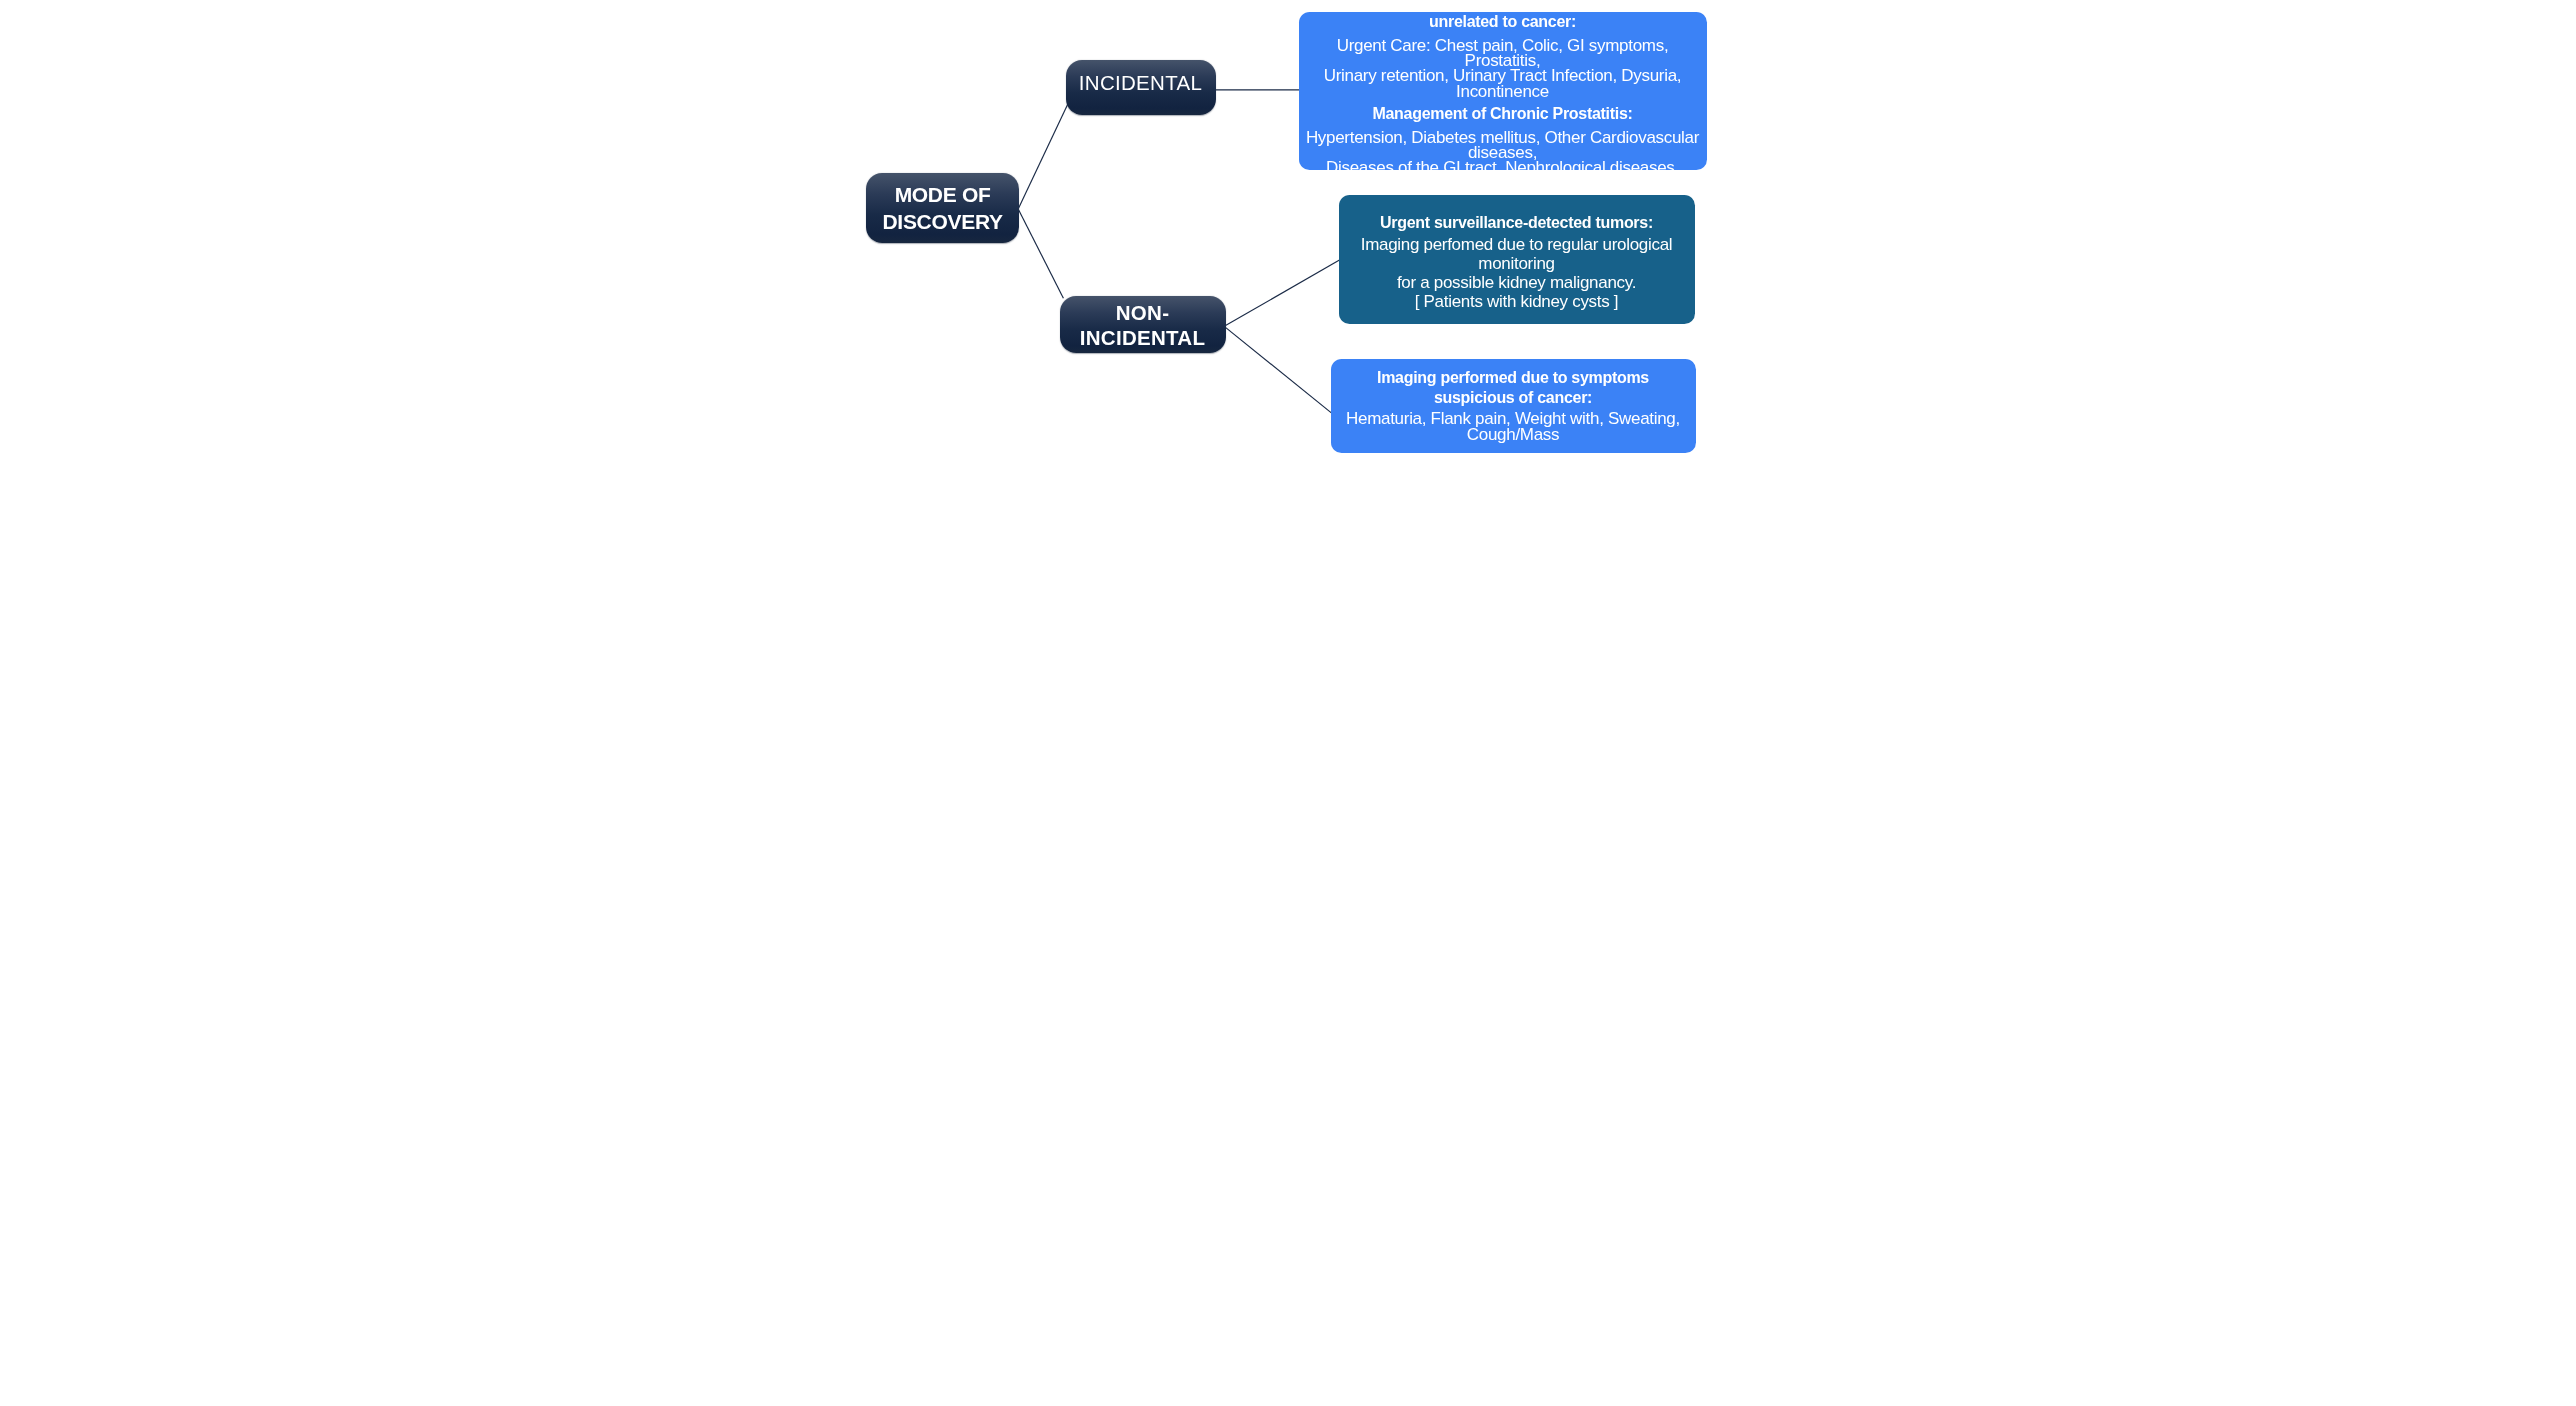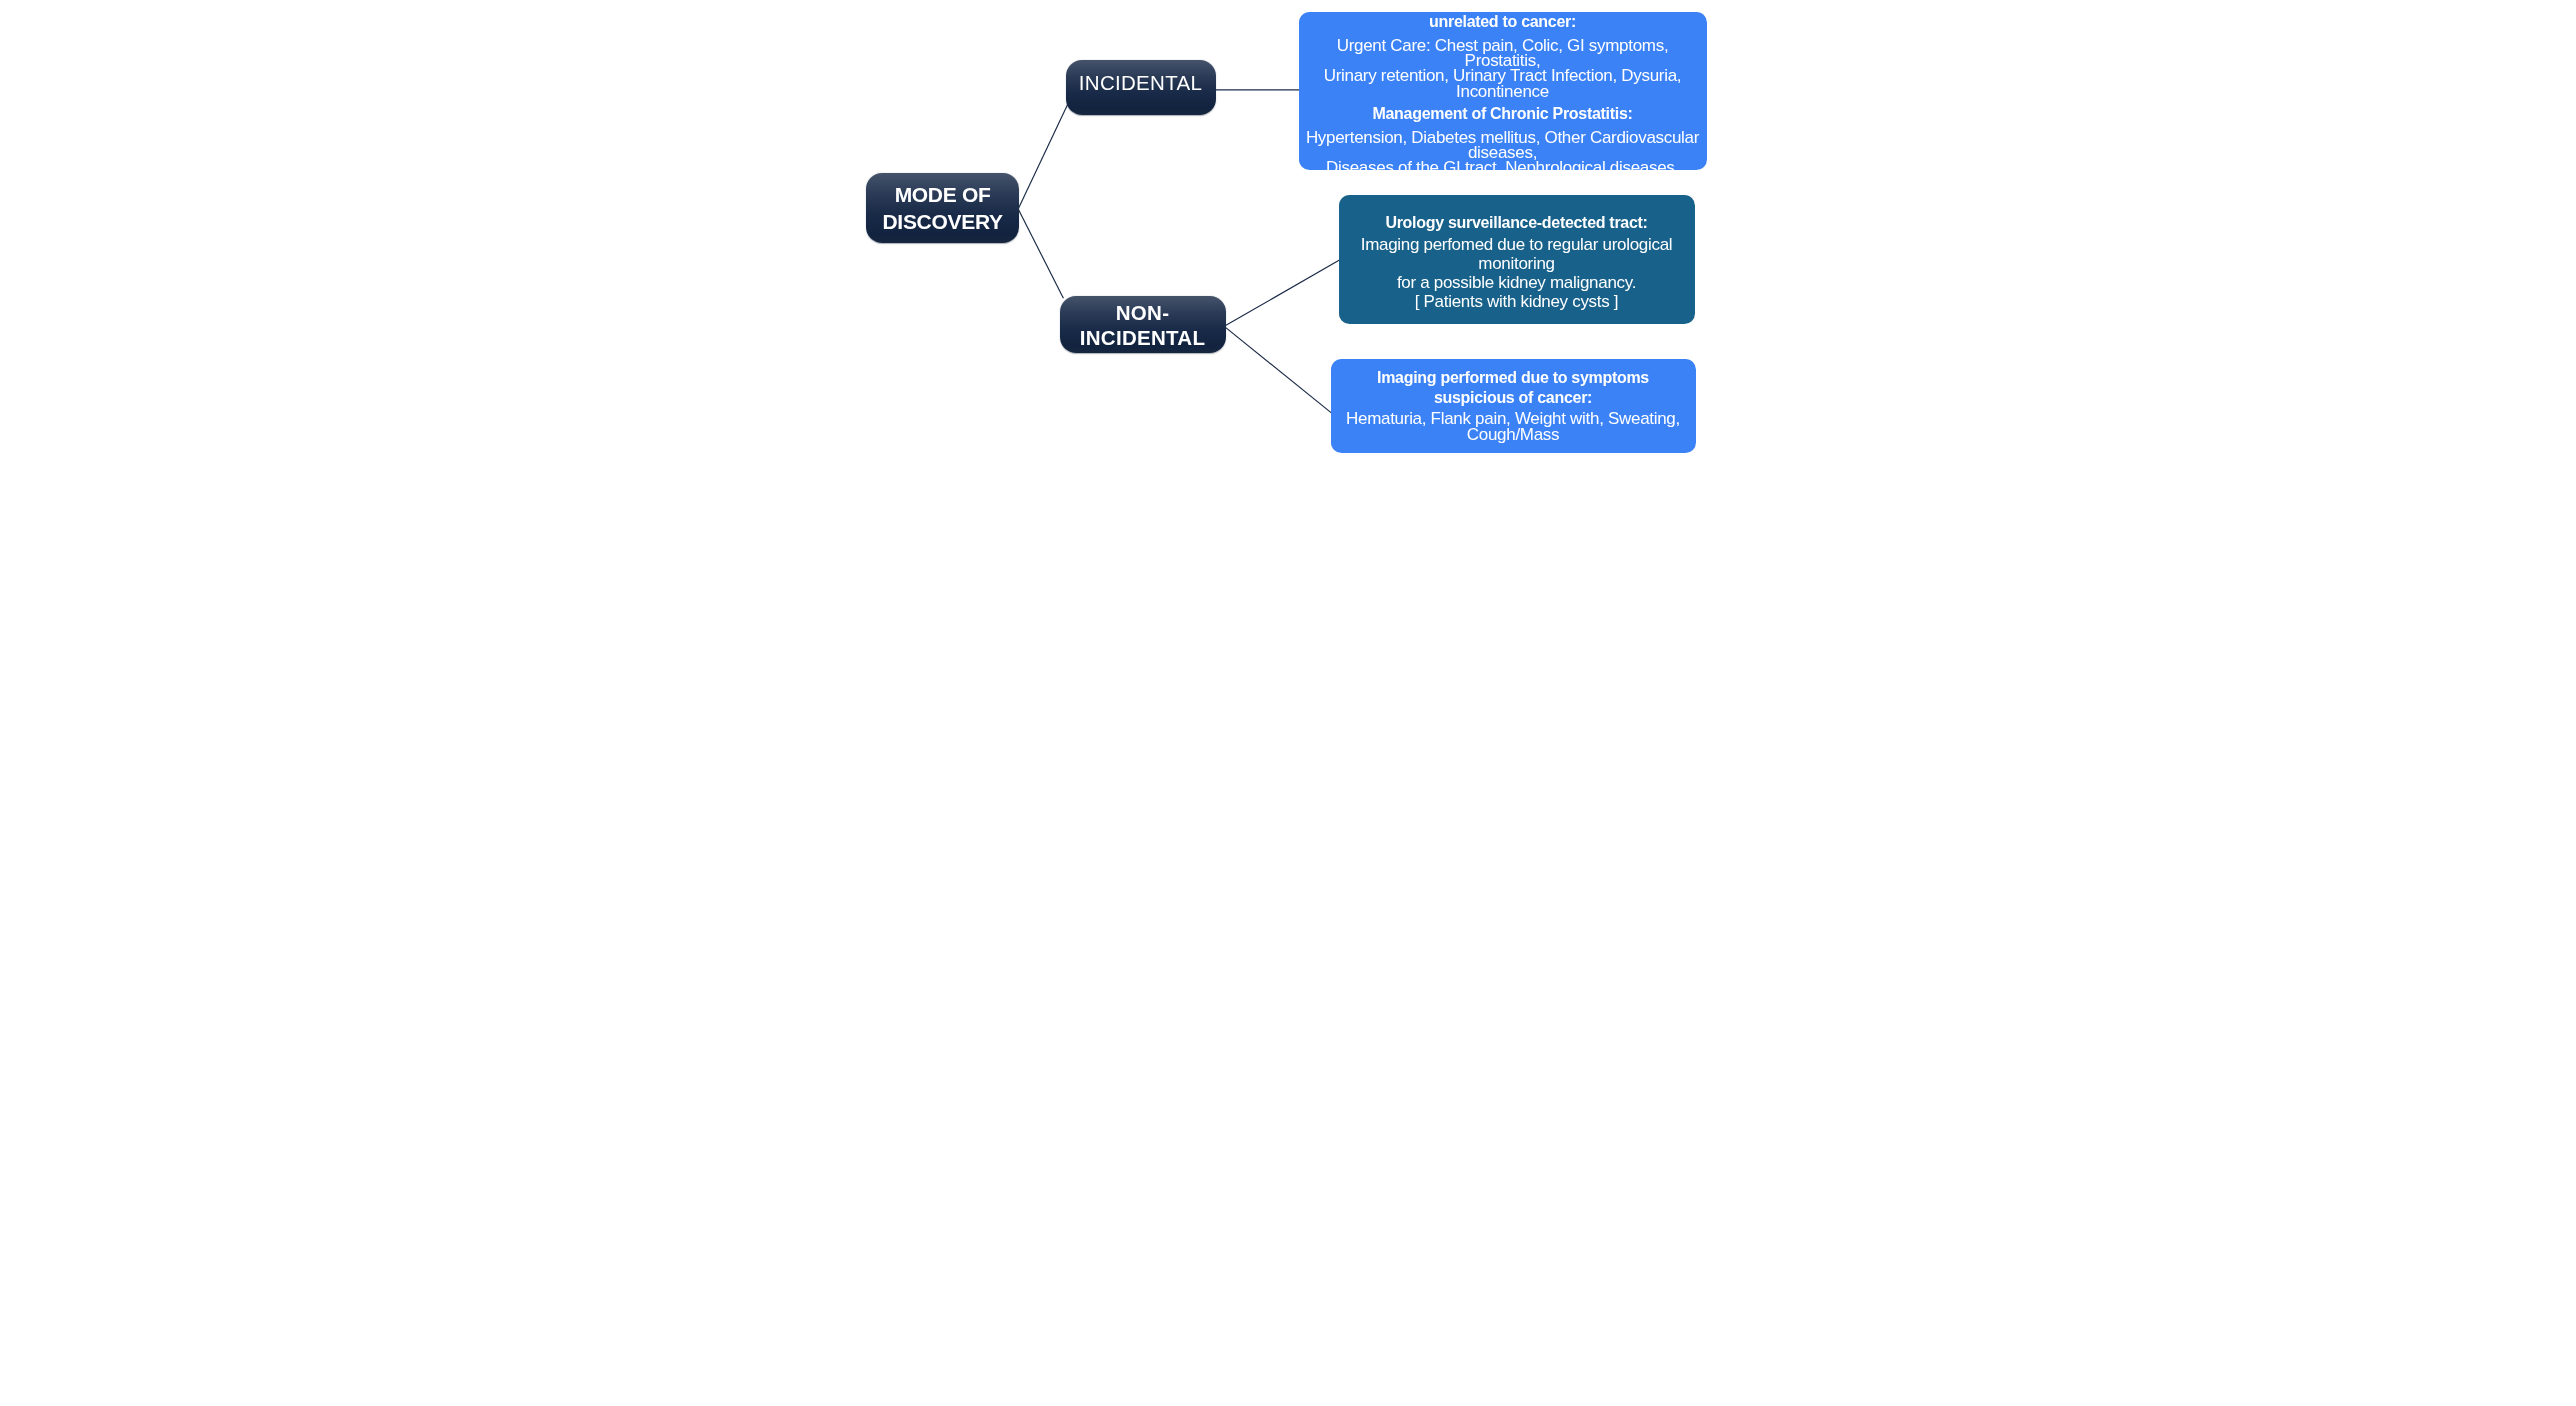--- a/index.html
+++ b/index.html
@@ -61,21 +61,21 @@
     <div class="title">Imaging performed due to reasons
 unrelated to cancer:</div>
     <div class="body">Urgent Care: Chest pain, Colic, GI symptoms,  Prostatitis,
 Urinary retention, Urinary Tract Infection, Dysuria, Incontinence</div>
     <div class="title mid-title">Management of Chronic Prostatitis:</div>
     <div class="body">Hypertension, Diabetes mellitus, Other Cardiovascular diseases,
 Diseases of the GI tract, Nephrological diseases, Autoimmune Diseases</div>
   </div>
 
   <div class="node detail blue surveillance-detail">
-    <div class="title">Urology surveillance-detected tract:</div>
+    <div class="title">Urgent surveillance-detected tumors:</div>
     <div class="body">Imaging perfomed due to regular urological monitoring
 for a possible kidney malignancy.
 [ Patients with kidney cysts ]</div>
   </div>
 
   <div class="node detail green symptomatic-detail">
     <div class="title">Imaging performed due to symptoms
 suspicious of cancer:</div>
     <div class="body">Hematuria, Flank pain, Weight with, Sweating, Cough/Mass</div>
   </div>

